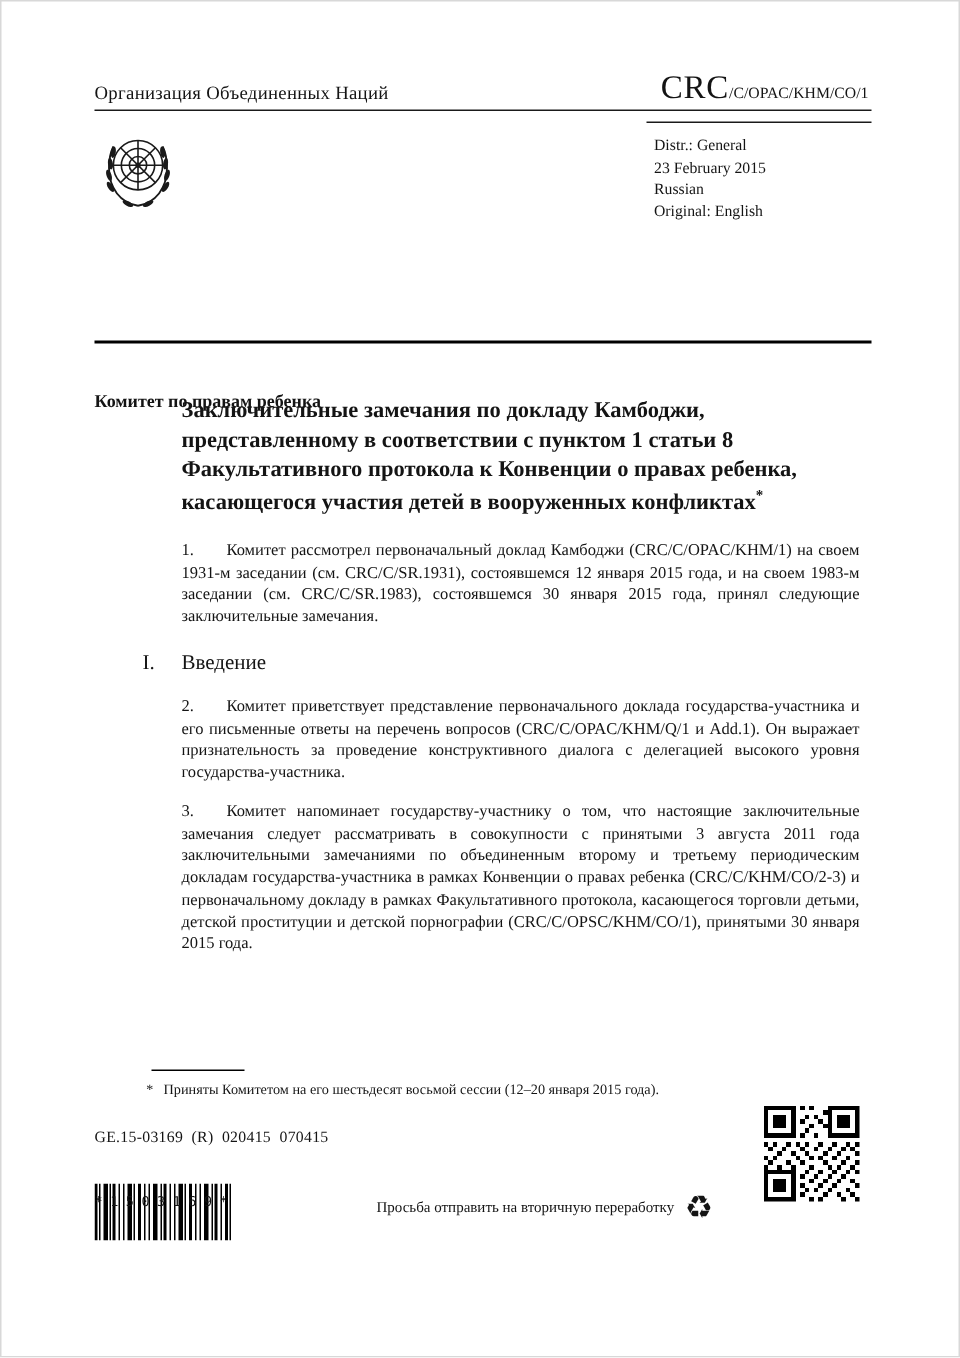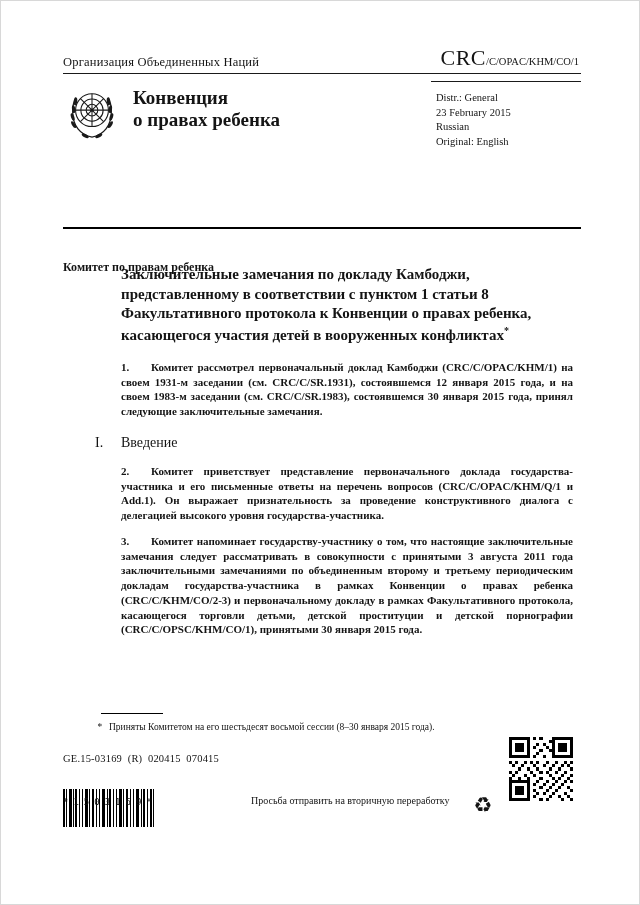--- a/index.html
+++ b/index.html
@@ -24,34 +24,34 @@
   .conv-title { left:132px; top:86px; font-size:19px; font-weight:bold; line-height:1.18; }
 
   .distr-block { left:435px; top:90px; font-size:10.5px; line-height:1.4; }
 
   .rule-mid { left:62px; top:226px; width:518px; height:2px; background:#000; }
   .committee { left:62px; top:227px; font-size:12px; font-weight:bold;margin-top:32px; }
 
   .content { left:120px; top:264px; width:452px; }
   .doc-title { font-size:15px; font-weight:bold; line-height:1.3; margin-bottom:15px; }
   .doc-title sup { font-size:10px; }
-  p.bodytext { font-size:11px; line-height:1.34; text-align:justify; margin-bottom:11px;font-weight:bold; }
+  p.bodytext { font-size:11px; line-height:1.34; text-align:justify; margin-bottom:11px; }
   .pnum { display:inline-block; width:30px; }
   .section-head { font-size:14px; font-weight:normal; margin:16px 0 13px 0; }
   .snum { display:inline-block; width:26px; margin-left:-26px; }
 
   .footnote-rule { left:100px; top:712px; width:62px; height:1px; background:#000; }
   .footnote { left:96px; top:721px; width:420px; font-size:9.5px; }
   .footnote .fn-marker { display:inline-block; width:12px; font-style:italic; }
 
   .ge-number { left:62px; top:752px; font-size:10.5px; letter-spacing:.2px; }
 
   .qr { left:508px; top:736px; width:64px; height:64px; }
 
-  .recycle-row { left:250px; top:794px; display:flex; gap:24px; }
+  .recycle-row { left:250px; top:794px; display:flex; align-items:center; gap:7px; }
   .recycle-text { font-size:10px; }
   .recycle-glyph { font-family:"DejaVu Sans", sans-serif; font-size:21px; line-height:1; }
 
   .barcode { left:62px; top:788px; width:92px; height:38px; }
   .barcode-text { left:62px; top:796px; font-size:9px; letter-spacing:5px;
                   font-family:"DejaVu Sans Mono", monospace; }
 </style>
 </head>
 <body>
 
@@ -87,24 +87,20 @@
       <ellipse cx="13" cy="17" rx="1.7" ry="4" transform="rotate(8 13 17)"></ellipse>
       <ellipse cx="49" cy="41" rx="1.7" ry="4" transform="rotate(32 49 41)"></ellipse>
       <ellipse cx="50" cy="33" rx="1.7" ry="4" transform="rotate(18 50 33)"></ellipse>
       <ellipse cx="49" cy="25" rx="1.7" ry="4" transform="rotate(8 49 25)"></ellipse>
       <ellipse cx="47" cy="17" rx="1.7" ry="4" transform="rotate(-8 47 17)"></ellipse>
       <ellipse cx="23" cy="52.5" rx="1.7" ry="4" transform="rotate(-62 23 52.5)"></ellipse>
       <ellipse cx="37" cy="52.5" rx="1.7" ry="4" transform="rotate(62 37 52.5)"></ellipse>
     </g>
   </svg>
 
-  <div class="abs conv-title">
-    <div>Конвенция</div>
-    <div>о правах ребенка</div>
-  </div>
 
   <div class="abs distr-block">
     <div>Distr.: General</div>
     <div>23 February 2015</div>
     <div>Russian</div>
     <div>Original: English</div>
   </div>
 
   <div class="abs rule-mid"></div>
   <div class="abs committee">Комитет по правам ребенка</div>
@@ -115,21 +111,21 @@
     <p class="bodytext"><span class="pnum">1.</span><span>Комитет рассмотрел первоначальный доклад Камбоджи (CRC/C/OPAC/KHM/1) на своем 1931-м заседании (см. CRC/C/SR.1931), состоявшемся 12 января 2015 года, и на своем 1983-м заседании (см. CRC/C/SR.1983), состоявшемся 30 января 2015 года, принял следующие заключительные замечания.</span></p>
 
     <h2 class="section-head"><span class="snum">I.</span><span>Введение</span></h2>
 
     <p class="bodytext"><span class="pnum">2.</span><span>Комитет приветствует представление первоначального доклада государства-участника и его письменные ответы на перечень вопросов (CRC/C/OPAC/KHM/Q/1 и Add.1). Он выражает признательность за проведение конструктивного диалога с делегацией высокого уровня государства-участника.</span></p>
 
     <p class="bodytext"><span class="pnum">3.</span><span>Комитет напоминает государству-участнику о том, что настоящие заключительные замечания следует рассматривать в совокупности с принятыми 3 августа 2011 года заключительными замечаниями по объединенным второму и третьему периодическим докладам государства-участника в рамках Конвенции о правах ребенка (CRC/C/KHM/CO/2-3) и первоначальному докладу в рамках Факультативного протокола, касающегося торговли детьми, детской проституции и детской порнографии (CRC/C/OPSC/KHM/CO/1), принятыми 30 января 2015 года.</span></p>
   </div>
 
   <div class="abs footnote-rule"></div>
-  <div class="abs footnote"><span class="fn-marker">*</span><span>Приняты Комитетом на его шестьдесят восьмой сессии (8–30 января 2015 года).</span></div>
+  <div class="abs footnote"><span class="fn-marker">*</span><span>Приняты Комитетом на его шестьдесят восьмой сессии (12–20 января 2015 года).</span></div>
 
   <div class="abs ge-number">GE.15-03169&nbsp;&nbsp;(R)&nbsp;&nbsp;020415&nbsp;&nbsp;070415</div>
 
   <svg class="abs qr" viewBox="0 0 63 63" shape-rendering="crispEdges">
     <rect x="0" y="0" width="63" height="63" fill="#fff"></rect>
     <g fill="#000">
       <rect x="0" y="0" width="21" height="21"></rect>
         <rect x="3" y="3" width="15" height="15" fill="#fff"></rect>
         <rect x="6" y="6" width="9" height="9"></rect>
       <rect x="42" y="0" width="21" height="21"></rect>

